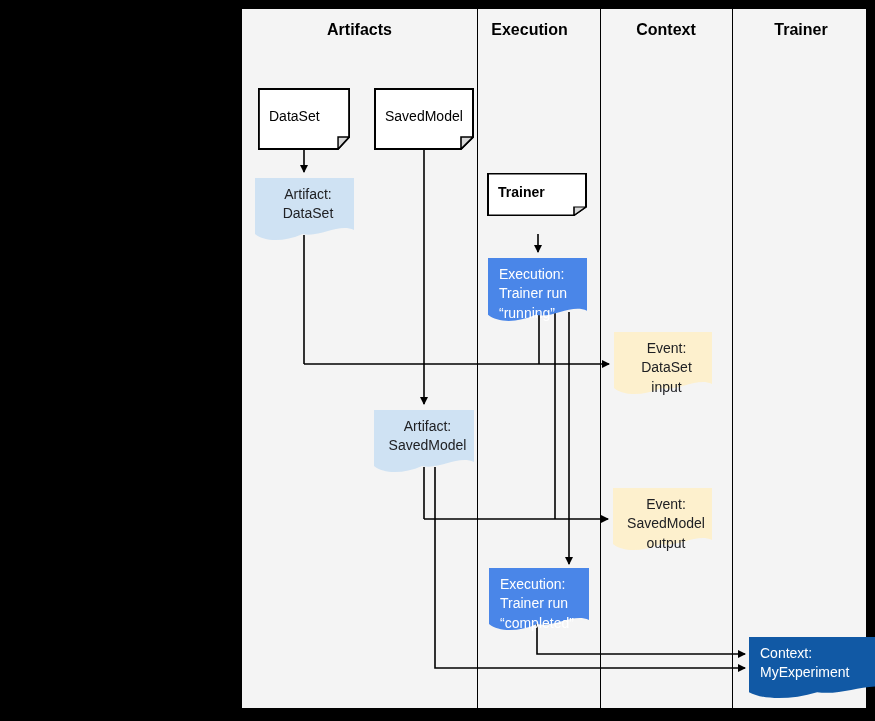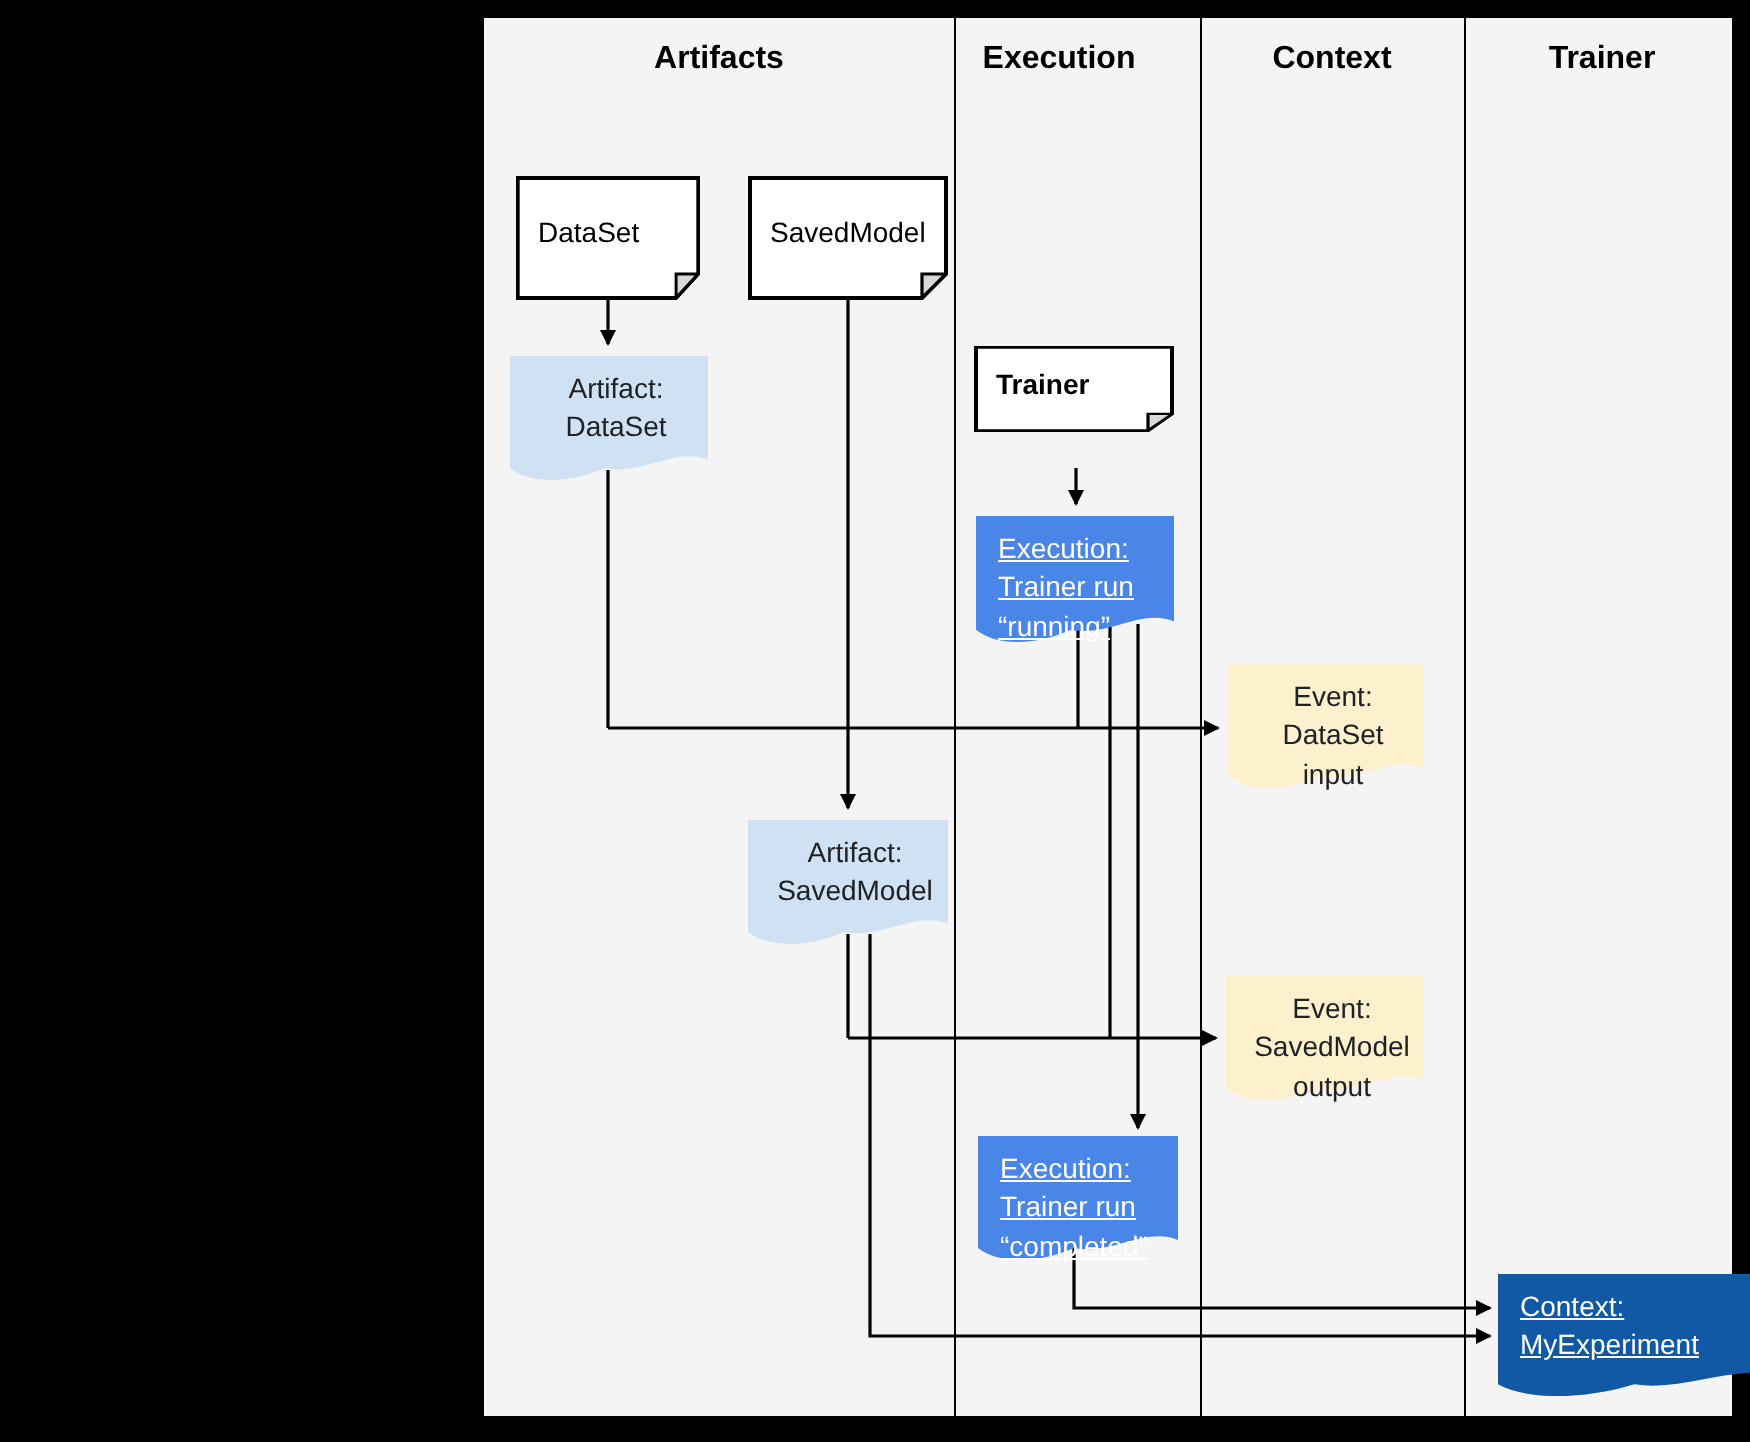--- a/index.html
+++ b/index.html
@@ -45,21 +45,21 @@
     position:absolute;left:11px;top:0;bottom:6px;right:4px;
     display:flex;align-items:center;
     font-size:14px;color:#000;
   }
   .flag-label{
     position:absolute;left:11px;top:7px;right:4px;
     font-size:14px;line-height:1.38;
     white-space:pre-line;
   }
   .flag-label.dark{color:#202124;text-align:center;}
-  .flag-label.light{color:#ffffff;text-decoration:underline;}
+  .flag-label.light{color:#ffffff;}
 
   
   .n-dataset      {left:16px; top:79px; width:92px; height:62px;}
   .n-savedmodel   {left:132px;top:79px; width:100px;height:62px;}
   .n-trainer      {left:245px;top:164px;width:100px;height:43px;font-weight:bold;}
   
   .n-artifact-dataset        {left:13px; top:169px;width:99px; height:66px;}
   .n-execution-running       {left:246px;top:249px;width:99px; height:67px;}
   .n-event-dataset-input     {left:372px;top:323px;width:98px; height:66px;}
   .n-artifact-savedmodel     {left:132px;top:401px;width:100px;height:66px;}

